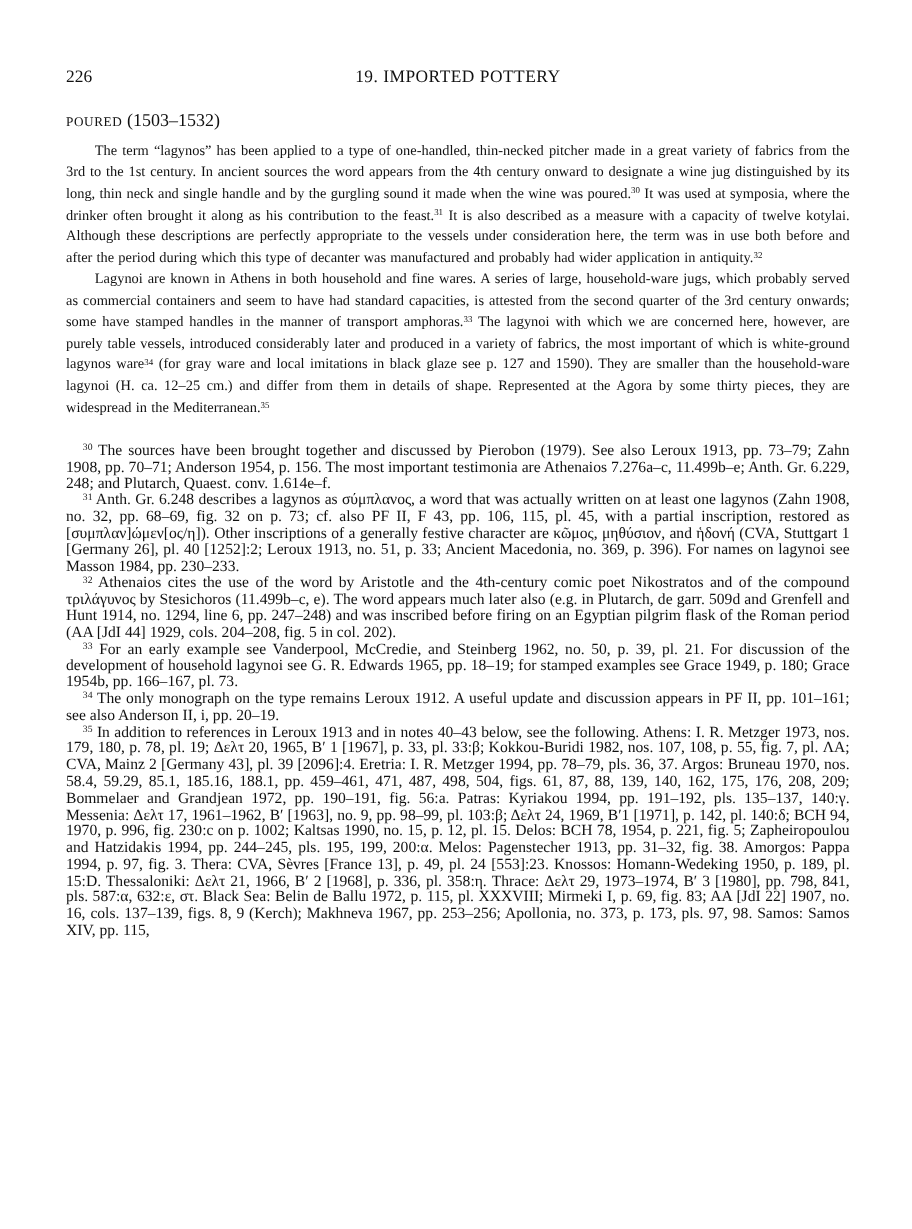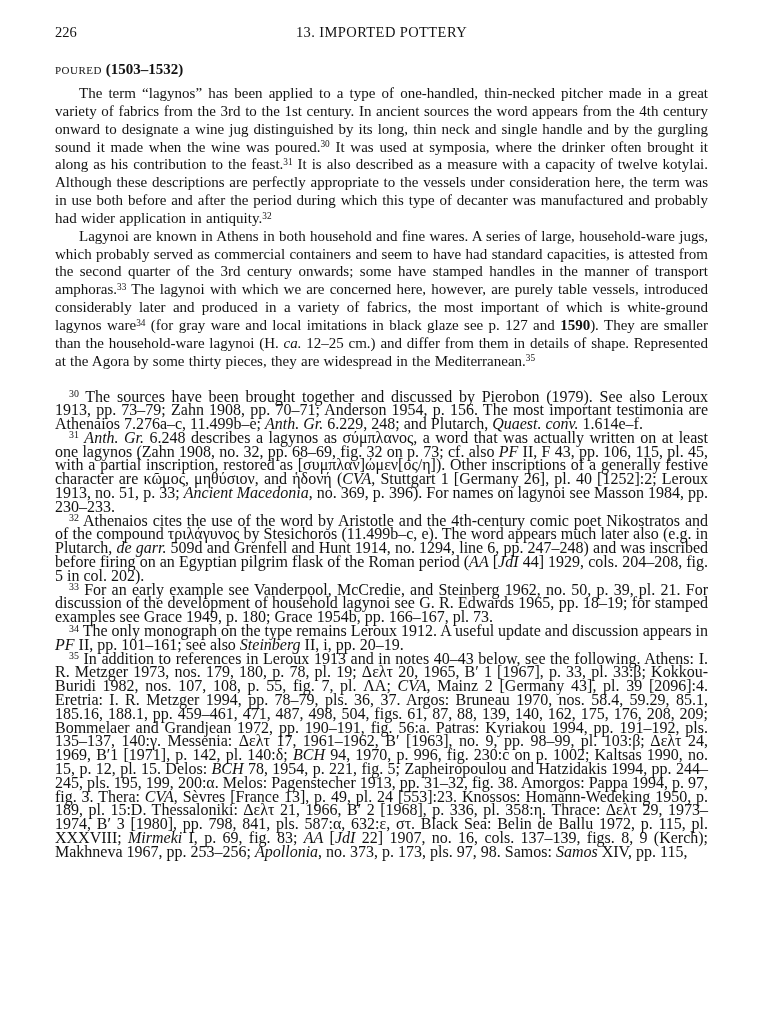--- a/index.html
+++ b/index.html
@@ -12,21 +12,21 @@
     height: 1024px;
     overflow: hidden;
     font-family: "Liberation Serif", "DejaVu Serif", serif;
     color: #111111;
     -webkit-font-smoothing: antialiased;
   }
   .page {
     box-sizing: border-box;
     width: 760px;
     height: 1024px;
-    padding: 24px 52px 0 55px;
+    padding: 56px 52px 0 55px;
   }
   
   .running-header {
     position: relative;
     height: 20px;
     font-size: 14.5px;
   }
   .page-number {
     position: absolute;
     left: 0;
@@ -41,69 +41,69 @@
     letter-spacing: 0.4px;
   }
   
   .section-heading {
     margin: 16px 0 7px 0;
     font-size: 15px;
     font-weight: normal;
     line-height: 18px;
   }
   .sc { font-variant: small-caps; letter-spacing: 0.5px; }
-  .b  { font-weight: bold; margin-top: 28px; }
-  .i  { font-style: italic; }
+  .b  { font-weight: normal; margin-top: 28px; }
+  .i  { }
   sup {
     font-size: 0.62em;
     line-height: 0;
     vertical-align: baseline;
     position: relative;
     top: -0.45em;
   }
   
   .body-text p {
     margin: 0;
-    font-size: 15px;
+    font-size: 12px;
     line-height: 17.85px;
     text-align: justify;
     text-indent: 24px;
     word-spacing: 0.5px;
   }
   
   .footnotes {
     margin-top: 19px;
   }
   .footnotes p {
     margin: 0;
-    font-size: 16px;
+    font-size: 13px;
     line-height: 13.8px;
     text-align: justify;
     text-indent: 14px;
   }
 </style>
 </head>
 <body>
 
 <div class="page">
 
   <div class="running-header">
     <span class="page-number">226</span>
-    <span class="running-title">13. IMPORTED POTTERY</span>
+    <span class="running-title">19. IMPORTED POTTERY</span>
   </div>
 
   <h2 class="section-heading"><span class="sc">poured</span><span> </span><span class="b">(1503–1532)</span></h2>
 
   <div class="body-text">
     <p><span>The term “lagynos” has been applied to a type of one-handled, thin-necked pitcher made in a great variety of fabrics from the 3rd to the 1st century.  In ancient sources the word appears from the 4th century onward to designate a wine jug distinguished by its long, thin neck and single handle and by the gurgling sound it made when the wine was poured.</span><sup>30</sup><span>  It was used at symposia, where the drinker often brought it along as his contribution to the feast.</span><sup>31</sup><span>  It is also described as a measure with a capacity of twelve kotylai.  Although these descriptions are perfectly appropriate to the vessels under consideration here, the term was in use both before and after the period during which this type of decanter was manufactured and probably had wider application in antiquity.</span><sup>32</sup></p>
     <p><span>Lagynoi are known in Athens in both household and fine wares.  A series of large, household-ware jugs, which probably served as commercial containers and seem to have had standard capacities, is attested from the second quarter of the 3rd century onwards; some have stamped handles in the manner of transport amphoras.</span><sup>33</sup><span>  The lagynoi with which we are concerned here, however, are purely table vessels, introduced considerably later and produced in a variety of fabrics, the most important of which is white-ground lagynos ware</span><sup>34</sup><span> (for gray ware and local imitations in black glaze see p. 127 and </span><span class="b">1590</span><span>).  They are smaller than the household-ware lagynoi (H. </span><span class="i">ca.</span><span> 12–25 cm.) and differ from them in details of shape.  Represented at the Agora by some thirty pieces, they are widespread in the Mediterranean.</span><sup>35</sup></p>
   </div>
 
   <div class="footnotes">
     <p><sup>30</sup><span> The sources have been brought together and discussed by Pierobon (1979).  See also Leroux 1913, pp. 73–79; Zahn 1908, pp. 70–71; Anderson 1954, p. 156.  The most important testimonia are Athenaios 7.276a–c, 11.499b–e; </span><span class="i">Anth. Gr.</span><span> 6.229, 248; and Plutarch, </span><span class="i">Quaest. conv.</span><span> 1.614e–f.</span></p>
     <p><sup>31</sup><span> </span><span class="i">Anth. Gr.</span><span> 6.248 describes a lagynos as σύμπλανος, a word that was actually written on at least one lagynos (Zahn 1908, no. 32, pp. 68–69, fig. 32 on p. 73; cf. also </span><span class="i">PF</span><span> II, F 43, pp. 106, 115, pl. 45, with a partial inscription, restored as [συμπλαν]ώμεν[ος/η]).  Other inscriptions of a generally festive character are κῶμος, μηθύσιον, and ἡδονή (</span><span class="i">CVA</span><span>, Stuttgart 1 [Germany 26], pl. 40 [1252]:2; Leroux 1913, no. 51, p. 33; </span><span class="i">Ancient Macedonia</span><span>, no. 369, p. 396).  For names on lagynoi see Masson 1984, pp. 230–233.</span></p>
     <p><sup>32</sup><span> Athenaios cites the use of the word by Aristotle and the 4th-century comic poet Nikostratos and of the compound τριλάγυνος by Stesichoros (11.499b–c, e).  The word appears much later also (e.g. in Plutarch, </span><span class="i">de garr.</span><span> 509d and Grenfell and Hunt 1914, no. 1294, line 6, pp. 247–248) and was inscribed before firing on an Egyptian pilgrim flask of the Roman period (</span><span class="i">AA</span><span> [</span><span class="i">JdI</span><span> 44] 1929, cols. 204–208, fig. 5 in col. 202).</span></p>
     <p><sup>33</sup><span> For an early example see Vanderpool, McCredie, and Steinberg 1962, no. 50, p. 39, pl. 21.  For discussion of the development of household lagynoi see G. R. Edwards 1965, pp. 18–19; for stamped examples see Grace 1949, p. 180; Grace 1954b, pp. 166–167, pl. 73.</span></p>
-    <p><sup>34</sup><span> The only monograph on the type remains Leroux 1912.  A useful update and discussion appears in </span><span class="i">PF</span><span> II, pp. 101–161; see also </span><span class="i">Steinberg</span><span> II, i, pp. 20–19.</span></p>
+    <p><sup>34</sup><span> The only monograph on the type remains Leroux 1912.  A useful update and discussion appears in </span><span class="i">PF</span><span> II, pp. 101–161; see also </span><span class="i">Anderson</span><span> II, i, pp. 20–19.</span></p>
     <p><sup>35</sup><span> In addition to references in Leroux 1913 and in notes 40–43 below, see the following.  Athens: I. R. Metzger 1973, nos. 179, 180, p. 78, pl. 19; Δελτ 20, 1965, B′ 1 [1967], p. 33, pl. 33:β; Kokkou-Buridi 1982, nos. 107, 108, p. 55, fig. 7, pl. ΛΑ; </span><span class="i">CVA</span><span>, Mainz 2 [Germany 43], pl. 39 [2096]:4.  Eretria: I. R. Metzger 1994, pp. 78–79, pls. 36, 37.  Argos: Bruneau 1970, nos. 58.4, 59.29, 85.1, 185.16, 188.1, pp. 459–461, 471, 487, 498, 504, figs. 61, 87, 88, 139, 140, 162, 175, 176, 208, 209; Bommelaer and Grandjean 1972, pp. 190–191, fig. 56:a.  Patras: Kyriakou 1994, pp. 191–192, pls. 135–137, 140:γ.  Messenia: Δελτ 17, 1961–1962, B′ [1963], no. 9, pp. 98–99, pl. 103:β; Δελτ 24, 1969, B′1 [1971], p. 142, pl. 140:δ; </span><span class="i">BCH</span><span> 94, 1970, p. 996, fig. 230:c on p. 1002; Kaltsas 1990, no. 15, p. 12, pl. 15.  Delos: </span><span class="i">BCH</span><span> 78, 1954, p. 221, fig. 5; Zapheiropoulou and Hatzidakis 1994, pp. 244–245, pls. 195, 199, 200:α.  Melos: Pagenstecher 1913, pp. 31–32, fig. 38.  Amorgos: Pappa 1994, p. 97, fig. 3.  Thera: </span><span class="i">CVA</span><span>, Sèvres [France 13], p. 49, pl. 24 [553]:23.  Knossos: Homann-Wedeking 1950, p. 189, pl. 15:D.  Thessaloniki: Δελτ 21, 1966, B′ 2 [1968], p. 336, pl. 358:η.  Thrace: Δελτ 29, 1973–1974, B′ 3 [1980], pp. 798, 841, pls. 587:α, 632:ε, στ.  Black Sea: Belin de Ballu 1972, p. 115, pl. XXXVIII; </span><span class="i">Mirmeki</span><span> I, p. 69, fig. 83; </span><span class="i">AA</span><span> [</span><span class="i">JdI</span><span> 22] 1907, no. 16, cols. 137–139, figs. 8, 9 (Kerch); Makhneva 1967, pp. 253–256; </span><span class="i">Apollonia</span><span>, no. 373, p. 173, pls. 97, 98.  Samos: </span><span class="i">Samos</span><span> XIV, pp. 115,</span></p>
   </div>
 
 </div>
 
 </body></html>

